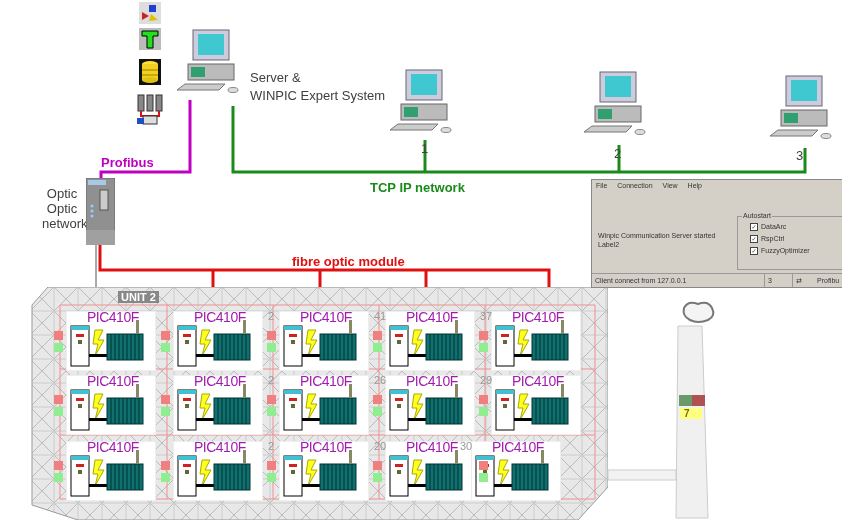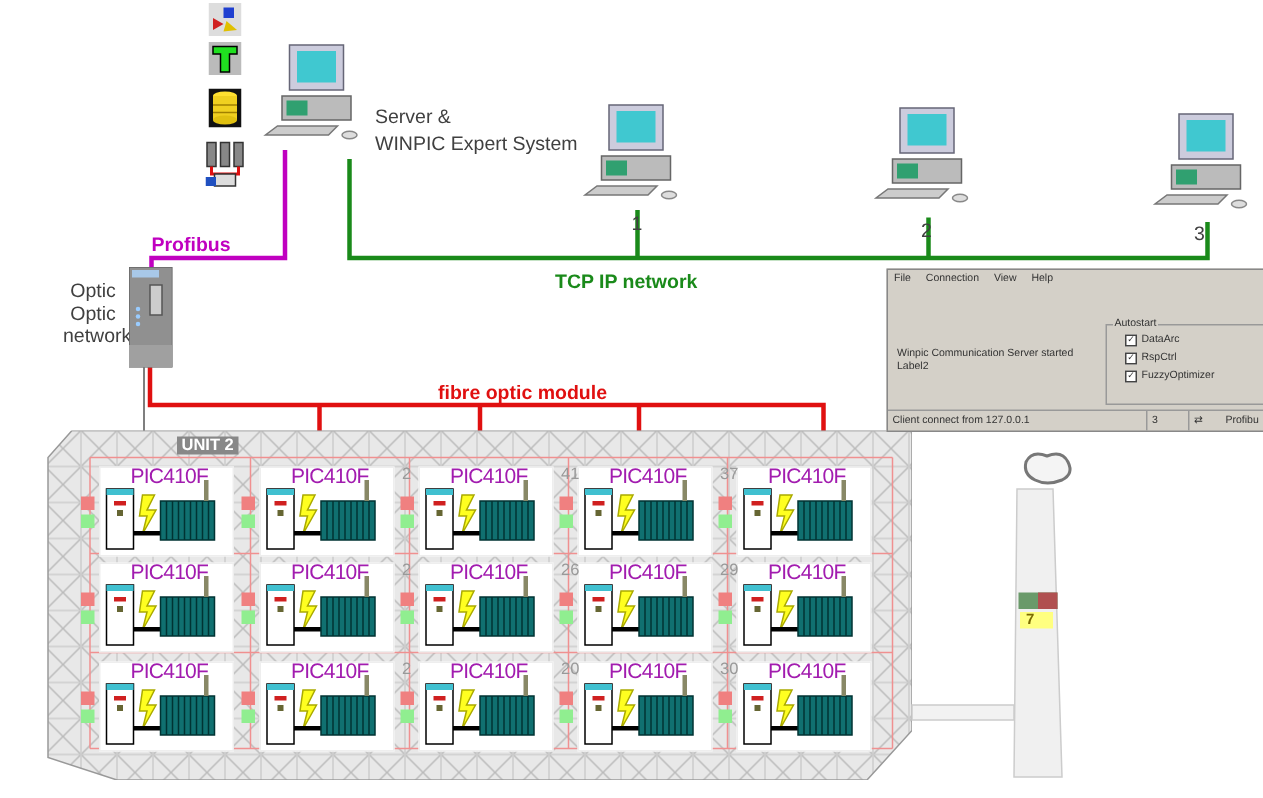--- a/index.html
+++ b/index.html
@@ -532,21 +532,21 @@
             <line x1="60" y1="22" x2="60" y2="48"></line>
             <line x1="64" y1="22" x2="64" y2="48"></line>
             <line x1="68" y1="22" x2="68" y2="48"></line>
             <line x1="72" y1="22" x2="72" y2="48"></line>
           </g>
           <rect x="69" y="8" width="3" height="14" fill="#886"></rect>
         </svg>
       </div>
       <span class="side-red" style="left: 343px; top: 174px;"></span>
       <span class="side-green" style="left: 343px; top: 186px;"></span>
-      <div class="cell" style="left: 461px; top: 154px;">
+      <div class="cell" style="left: 441px; top: 154px;">
         <span class="num">30</span>
         <span class="name">PIC410F</span>
         <svg width="88" height="58" style="position:absolute;left:0;top:0">
           <rect x="4" y="14" width="18" height="40" fill="#fff" stroke="#000"></rect>
           <rect x="4" y="14" width="18" height="4" fill="#40c0d0"></rect>
           <rect x="9" y="22" width="8" height="3" fill="#d02020"></rect>
           <rect x="11" y="28" width="4" height="4" fill="#663"></rect>
           <polygon points="28,18 36,18 31,28 37,28 28,44 31,32 26,32" fill="#ffff20" stroke="#aa0"></polygon>
           <rect x="22" y="42" width="18" height="3" fill="#000"></rect>
           <rect x="40" y="22" width="36" height="26" fill="#107070" stroke="#033"></rect>

